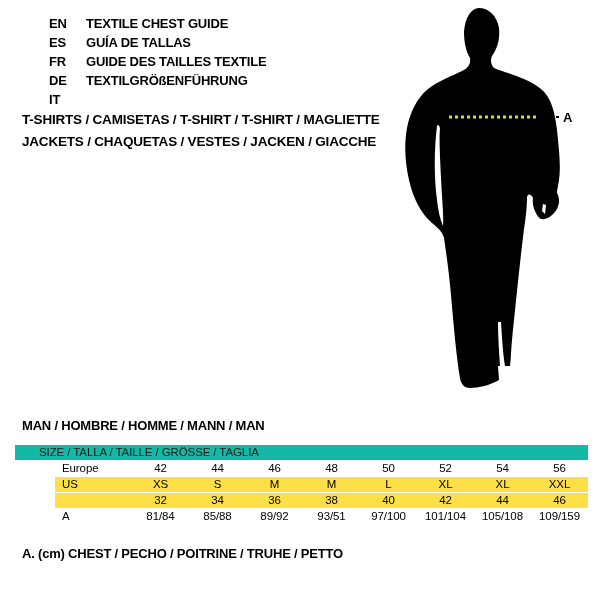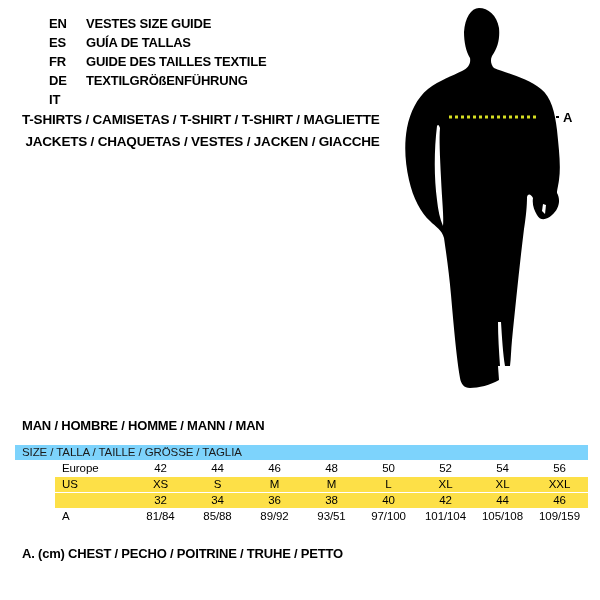--- a/index.html
+++ b/index.html
@@ -7,45 +7,45 @@
     width:600px;height:600px;position:relative;overflow:hidden;
     font-family:"Liberation Sans",sans-serif;color:#000;
     -webkit-font-smoothing:antialiased;
   }
   .abs{position:absolute;}
   
   .lang-list{top:14px;left:22px;}
   .lang-row{display:flex;font-weight:700;font-size:13px;line-height:19px;letter-spacing:-0.2px;margin-left:27px;}
   .lang-code{width:37px;}
   
-  .product-lines{top:109px;left:22px;font-weight:700;font-size:13.5px;line-height:22px;letter-spacing:-0.2px;text-align:right;}
+  .product-lines{top:109px;left:22px;font-weight:700;font-size:13.5px;line-height:22px;letter-spacing:-0.2px;}
   
   .section-title{top:418px;left:22px;font-weight:700;font-size:13px;letter-spacing:-0.2px;}
   
   .figure-wrap{top:4px;left:393px;width:182px;height:392px;}
   
   .size-table{top:445px;left:15px;width:573px;font-size:11.5px;letter-spacing:-0.1px;}
   .tbl-header{
-    background:#7dd3fc;height:15px;line-height:15px;padding-left:7px;
+    background:#14b8a6;height:15px;line-height:15px;padding-left:24px;
     font-weight:400;color:#1a1a1a;
   }
   .tbl-row{display:flex;height:16px;line-height:16px;align-items:center;margin-left:40px;}
   .tbl-row.shade{background:#fde047;border-top:1px solid #fff;height:15px;line-height:15px;}
   .tbl-label{width:70px;padding-left:7px;flex:none;}
   .tbl-cell{flex:1;text-align:center;}
   
   .footnote{top:546px;left:22px;font-weight:700;font-size:13px;letter-spacing:-0.2px;}
 </style>
 </head>
 <body>
 
 <div class="abs lang-list">
   <div class="lang-row">
     <span class="lang-code">EN</span>
-    <span>VESTES SIZE GUIDE</span>
+    <span>TEXTILE CHEST GUIDE</span>
   </div>
   <div class="lang-row">
     <span class="lang-code">ES</span>
     <span>GUÍA DE TALLAS</span>
   </div>
   <div class="lang-row">
     <span class="lang-code">FR</span>
     <span>GUIDE DES TAILLES TEXTILE</span>
   </div>
   <div class="lang-row">

